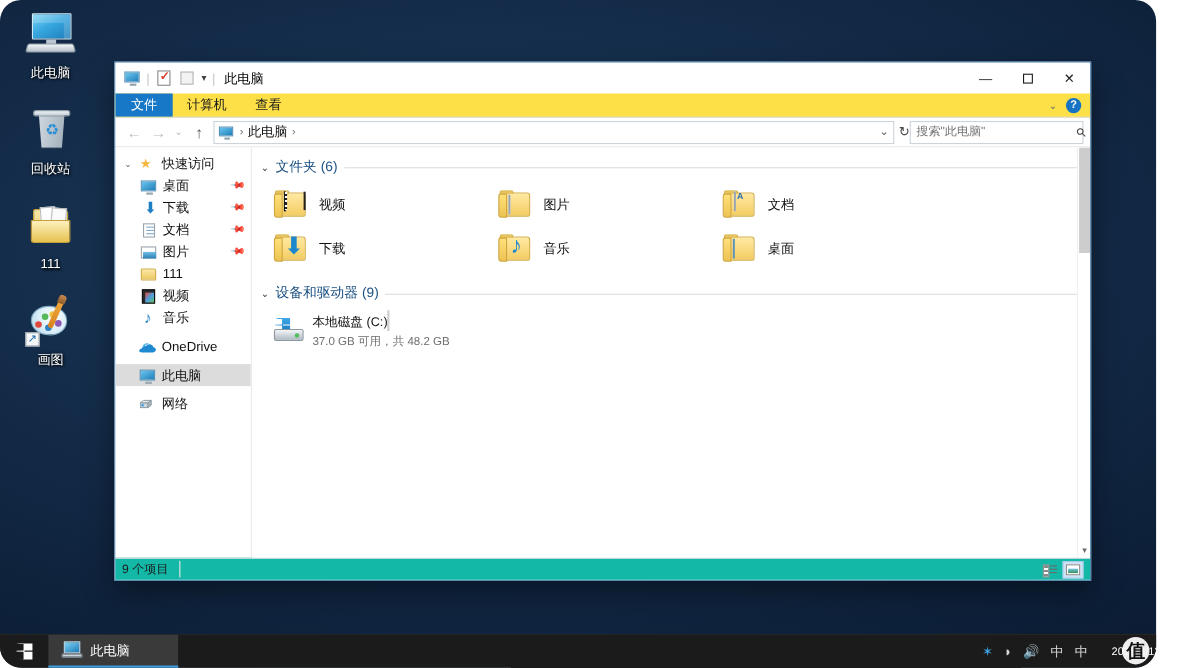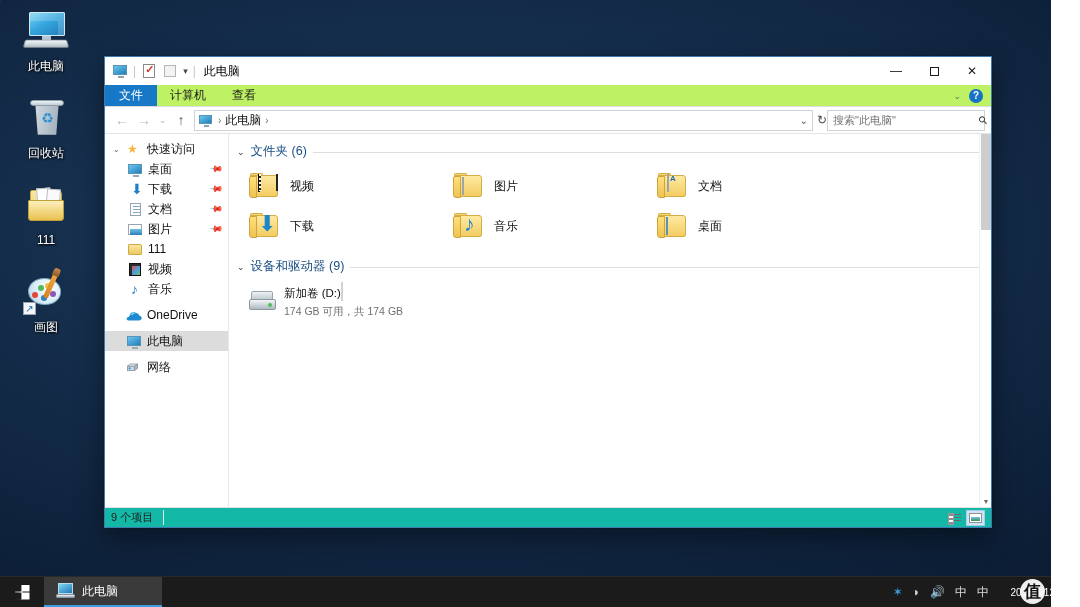--- a/index.html
+++ b/index.html
@@ -5,20 +5,21 @@
   * { box-sizing: border-box; margin: 0; padding: 0; }
   html, body {
     width: 1080px; height: 607px; overflow: hidden;
     font-family: "Liberation Sans", sans-serif;
   }
   #desktop {
     position: relative; width: 1051px; height: 607px;
     background:
       radial-gradient(ellipse 90% 75% at 42% 38%, #1c3a5c 0%, #16304e 38%, #102540 70%, #0b1c33 100%);
     overflow: hidden;
+    border-radius: 19px;
   }
   
   #desktop::after{
     content:""; position:absolute; inset:0; pointer-events:none;
     background:
       linear-gradient(115deg, rgba(255,255,255,.022) 0 2px, transparent 2px 14px),
       linear-gradient(200deg, rgba(0,0,0,.05) 0 3px, transparent 3px 22px);
   }
 
   
@@ -135,21 +136,21 @@
   .win-ctrls { margin-left:auto; display:flex; height:28px; }
   .win-ctrls div{
     width:38px; height:28px; display:flex; align-items:center; justify-content:center;
     font-size:12px; color:#1b1b1b;
   }
   .btn-min{ font-size:14px; }
   .sq { width:9px; height:9px; border:1px solid #1b1b1b; }
 
   
   .ribbon {
-    height: 22px; display:flex; align-items:stretch; background:#bef264; flex:none;
+    height: 22px; display:flex; align-items:stretch; background:#fde047; flex:none;
     border-bottom:1px solid #dcdcdc; position:relative;
   }
   .tab {
     padding:0 13px; display:flex; align-items:center; font-size:12px; color:#1b1b1b;
   }
   .tab.file { background:#1878c8; color:#fff; padding:0 14px; }
   .ribbon-right{ margin-left:auto; display:flex; align-items:center; gap:8px; padding-right:8px;}
   .rb-caret{ font-size:9px; color:#6b6b6b;}
   .help-badge{
     width:14px; height:14px; border-radius:50%; background:#1673c4; color:#fff;
@@ -695,34 +696,34 @@
           </div>
         </div>
 
         <div class="group-hdr" style="padding-top:12px;">
           <span class="chev">⌄</span>
           <span class="gtitle">设备和驱动器 (9)</span>
           <span class="rule"></span>
         </div>
 
         <div class="dtiles">
-
           <div class="dtile">
             <span class="drv-ico">
-              <span class="drv-plain"></span>
+              <span class="drv-win"></span>
                 <span class="drv-body"></span>
             </span>
             <span class="dinfo">
-              <span class="dname">新加卷 (D:)</span>
+              <span class="dname">本地磁盘 (C:)</span>
               <span class="dbar">
-                <span class="fill" id="dfill" style="width: 0%; background: rgb(40, 160, 221);"></span>
+                <span class="fill" id="cfill" style="width: 23%; background: rgb(40, 160, 221);"></span>
               </span>
-              <span class="dcap">174 GB 可用，共 174 GB</span>
+              <span class="dcap">37.0 GB 可用，共 48.2 GB</span>
             </span>
           </div>
+
 
         </div>
 
         <div class="vscroll">
           <span class="au">▲</span>
           <span class="thumb"></span>
           <span class="ad">▼</span>
         </div>
       </div>
     </div>

